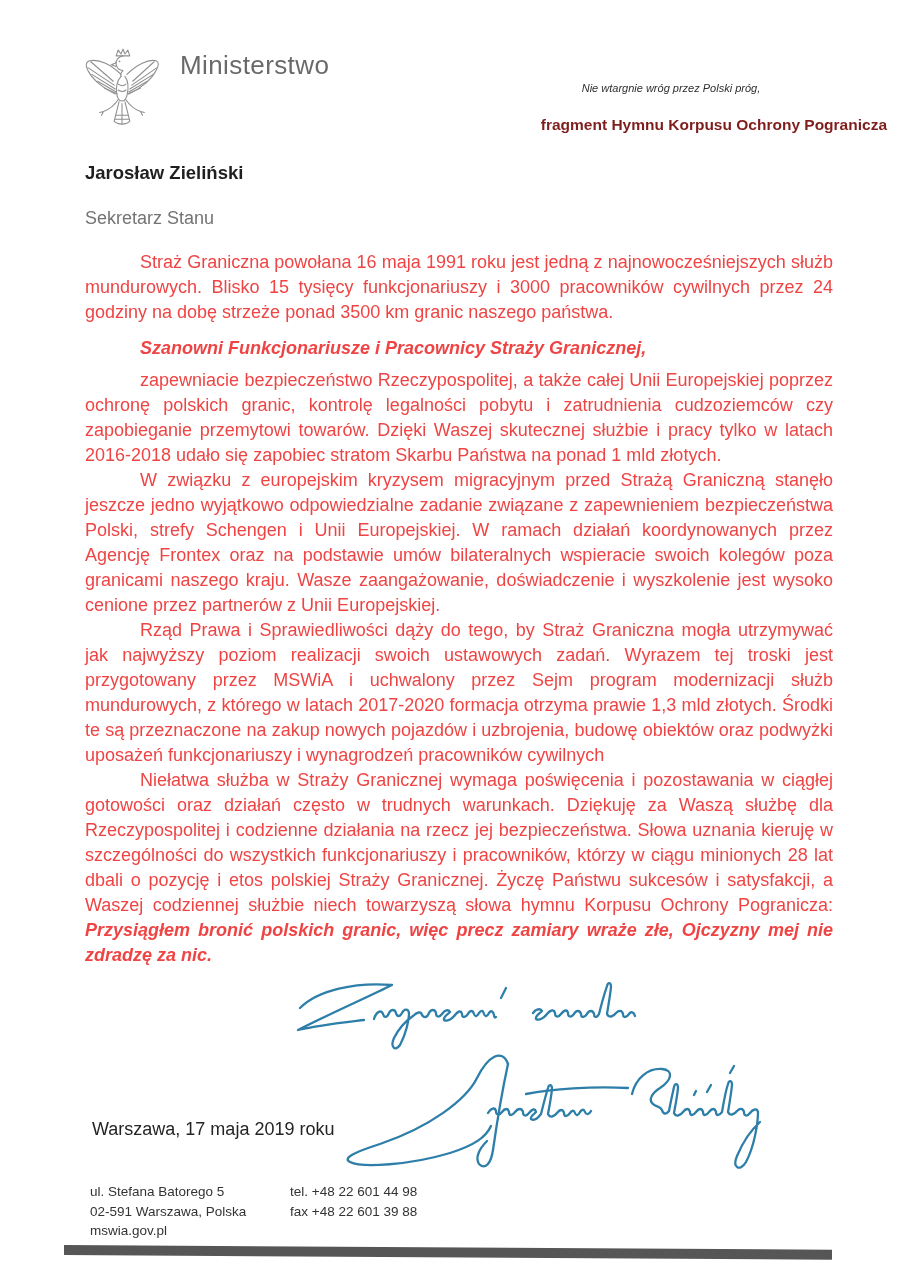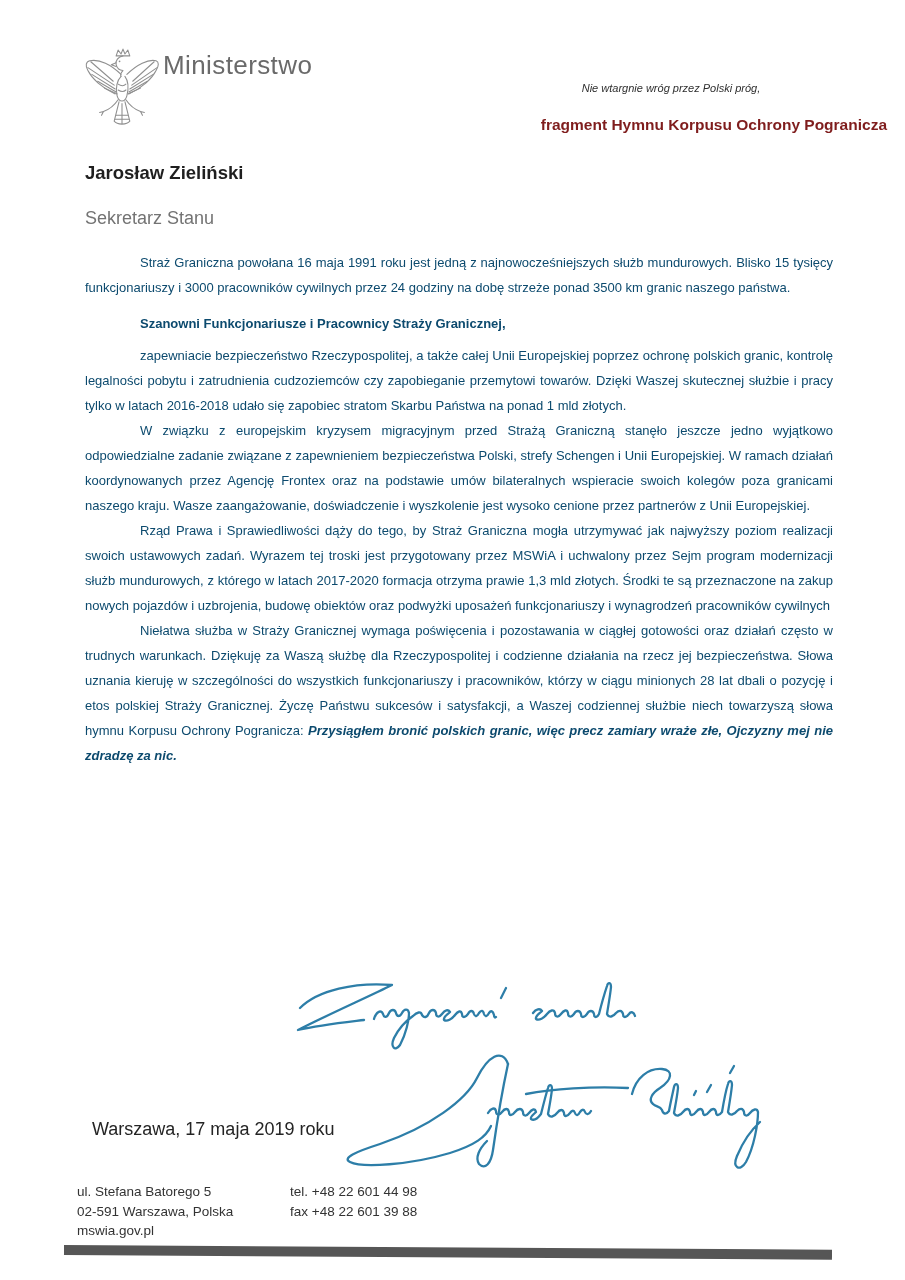--- a/index.html
+++ b/index.html
@@ -4,44 +4,44 @@
 <style>
   html,body{margin:0;padding:0;background:#e8e8e8;}
   .page{
     position:relative;width:905px;height:1280px;background:#ffffff;
     font-family:"Liberation Sans","DejaVu Sans",sans-serif;color:#262626;
     overflow:hidden;margin:0 auto;
   }
   
   .eagle{position:absolute;left:84px;top:47px;}
   .logo-text{
-    position:absolute;left:163px;top:50px;
+    position:absolute;left:180px;top:50px;
     font-size:26px;line-height:30px;color:#6a6a6a;letter-spacing:.4px;font-weight:400;
   }
   .motto{position:absolute;left:455px;top:76px;width:432px;text-align:center;}
   .motto-line{font-style:italic;font-size:11px;line-height:25px;color:#2e2e2e;font-weight:500;}
   .motto-attr{margin-top:15px;font-size:15.5px;font-weight:700;color:#7f1d1d;text-align:right;font-style:normal;}
   .author{position:absolute;left:85px;top:161px;}
   .author-name{font-size:18.5px;font-weight:700;color:#1f1f1f;line-height:23px;}
   .author-title{font-size:18px;color:#737373;line-height:23px;margin-top:23px;}
   
   .body-text{
     position:absolute;left:85px;top:250px;width:748px;
-    font-size:13px;line-height:25px;text-align:justify;color:#0c4a6e;
+    font-size:18px;line-height:25px;text-align:justify;color:#ef4444;
   }
   .body-text p{margin:0;text-indent:55px;}
-  .salutation{font-weight:700;margin:11px 0 7px !important;}
+  .salutation{font-weight:700;margin:11px 0 7px !important;font-style:italic;}
   .quote-italic{font-style:italic;font-weight:600;}
   
   .sig{position:absolute;left:280px;top:972px;}
   .pen{fill:none;stroke-linecap:round;stroke-linejoin:round;}
   
   .dateline{position:absolute;left:92px;top:1119px;font-size:18px;color:#242424;}
   .footer-col{position:absolute;top:1182px;font-size:13.5px;line-height:19.5px;color:#333;}
-  .footer-col.addr{left:77px;}
+  .footer-col.addr{left:90px;}
   .footer-col.tel{left:290px;}
   .bottom-bar{
     position:absolute;left:64px;top:1245px;width:768px;height:10px;
     background:#565656;transform:rotate(.35deg);transform-origin:left center;
   }
 </style>
 </head>
 <body>
 
 <div class="page">

